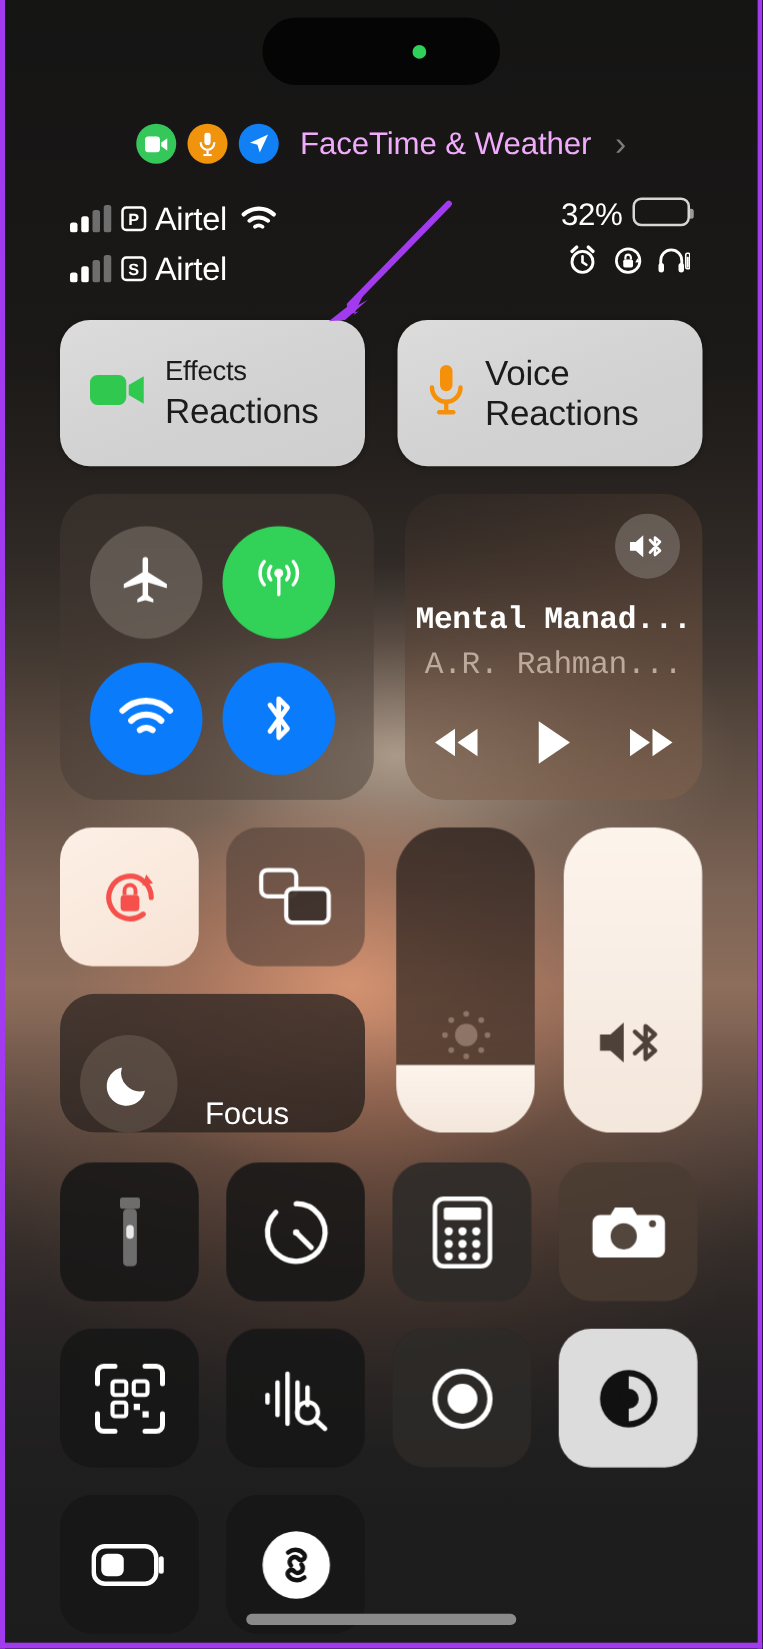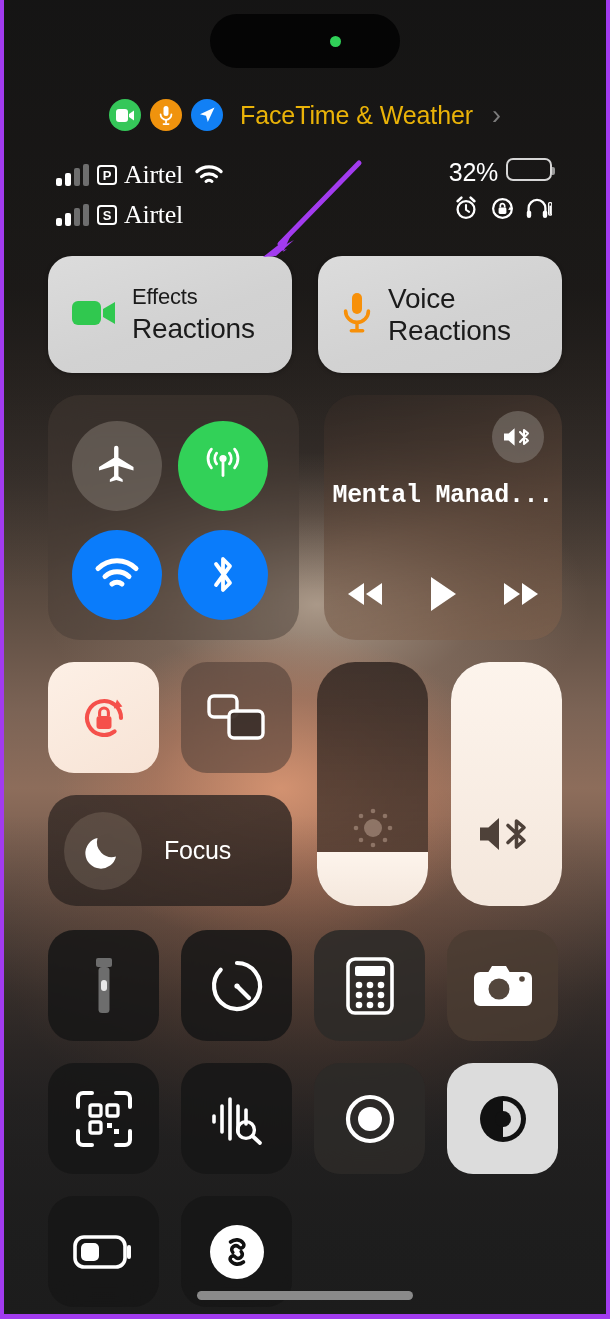--- a/index.html
+++ b/index.html
@@ -56,35 +56,35 @@
   #privacyRow{
     position:absolute; left:0; right:0; top:92px; height:46px; z-index:7;
     display:flex; align-items:center; justify-content:center; gap:9px;
   }
   .pbadge{ width:32px; height:32px; border-radius:50%;
            display:flex; align-items:center; justify-content:center; }
   .pbadge.cam{ background:#35c759; }
   .pbadge.mic{ background:#f0930d; }
   .pbadge.loc{ background:#1180f5; }
   #privacyTitle{
-    color:#eab308; font-size:25px; margin-left:8px; letter-spacing:-0.1px;
+    color:#f0abfc; font-size:25px; margin-left:8px; letter-spacing:-0.1px;
   }
   #privacyChev{
     color:#7c7c7c; font-size:27px; margin-left:10px; font-weight:300;
     line-height:1;
   }
 
   
   #statusBar{
     position:absolute; left:0; right:0; top:158px; height:86px; z-index:7;
     display:flex; justify-content:space-between; padding:0 54px 0 52px;
   }
   .sbLeft{ display:flex; flex-direction:column; gap:6px; }
   .simRow{ display:flex; align-items:center; gap:7px; height:34px; }
-  .simName{ color:#fff; font-size:26px; letter-spacing:-0.3px;font-family:Liberation Serif, serif; }
+  .simName{ color:#fff; font-size:26px; letter-spacing:-0.3px; }
   .simTag{
     width:20px; height:20px; border:2px solid #fff; border-radius:4px;
     color:#fff; font-size:13px; font-weight:bold; line-height:17px;
     text-align:center;
   }
   .sbRight{ display:flex; flex-direction:column; align-items:flex-end; gap:8px; }
   .battRow{ display:flex; align-items:flex-start; gap:8px; }
   .battPct{ color:#fff; font-size:25px; letter-spacing:-0.3px; }
   .battShell{
     width:46px; height:23px; border:2px solid #d6d6d6; border-radius:7px;
@@ -164,21 +164,21 @@
   .tile{
     width:111px; height:111px; border-radius:26px;
     display:flex; align-items:center; justify-content:center;
     background:rgba(70,58,52,.52);
     backdrop-filter:blur(20px); -webkit-backdrop-filter:blur(20px);
   }
   .tile.on-light{
     background:linear-gradient(150deg,#fdf0e6 0%,#f7e3d5 100%);
   }
   .focusTile{
-    height:111px; border-radius:28px; display:flex; align-items:center;
+    height:111px; border-radius:28px; display:flex; align-items:flex-end;
     padding-left:16px; gap:22px;
     background:linear-gradient(160deg, rgba(52,42,38,.80) 0%, rgba(40,33,30,.82) 100%);
     backdrop-filter:blur(20px); -webkit-backdrop-filter:blur(20px);
   }
   .focusCircle{
     width:78px; height:78px; border-radius:50%;
     background:rgba(120,104,94,.45);
     display:flex; align-items:center; justify-content:center;
   }
   .focusLabel{ color:#fff; font-size:25px; letter-spacing:-0.2px; }
@@ -386,20 +386,21 @@
       </div>
 
       <div class="module media">
         <div class="routeBtn">
           <svg width="30" height="24" viewBox="0 0 30 24">
             <path d="M1 8.5 h4.6 L11.6 3.2 V20.8 L5.6 15.5 H1 Z" fill="#fff"></path>
             <path d="M17 7 L25 15.6 L21 19 V5 L25 8.4 L17 17" stroke="#fff" stroke-width="2.1" fill="none" stroke-linejoin="round" stroke-linecap="round"></path>
           </svg>
         </div>
         <div class="mediaTitle">Mental Manad...</div>
+        <div class="mediaArtist">A.R. Rahman...</div>
         <div class="mediaControls">
           <span>
             <svg width="42" height="30" viewBox="0 0 42 30">
                 <path d="M20 4 V26 L4 15 Z" fill="#fff"></path>
                 <path d="M38 4 V26 L22 15 Z" fill="#fff"></path>
               </svg>
           </span>
           <span>
             <svg width="30" height="38" viewBox="0 0 30 38">
                 <path d="M3 2 L28 19 L3 36 Z" fill="#fff"></path>

